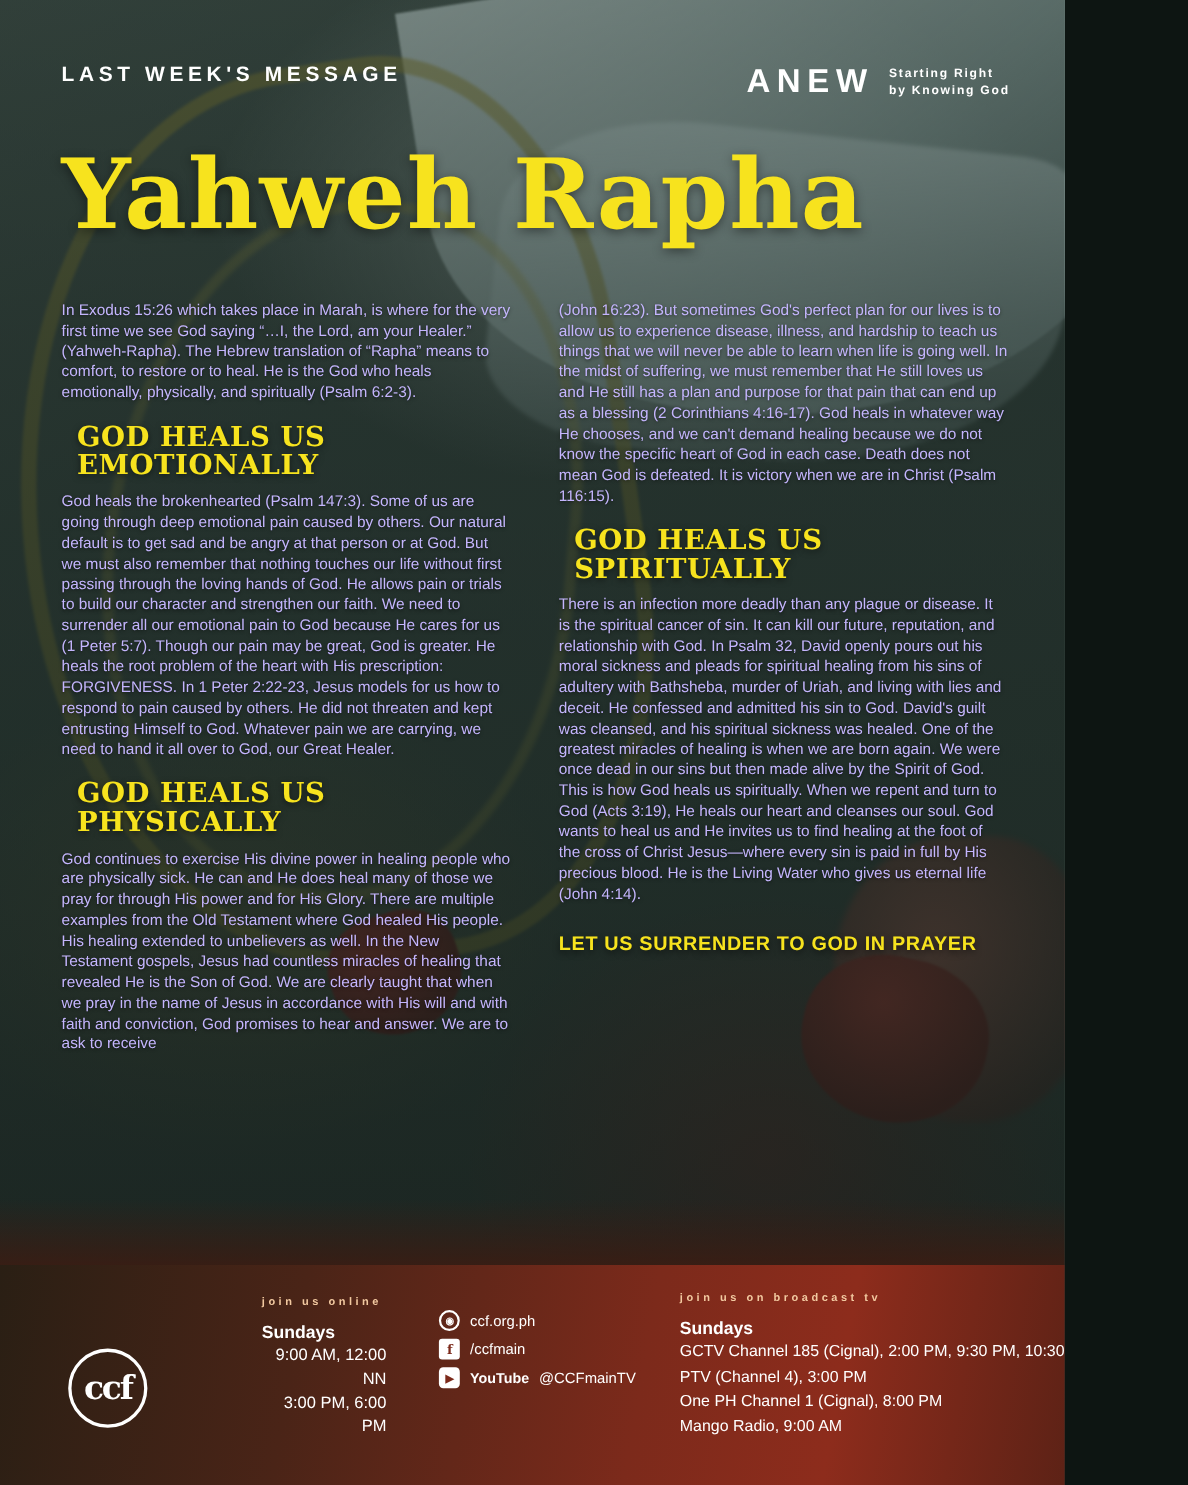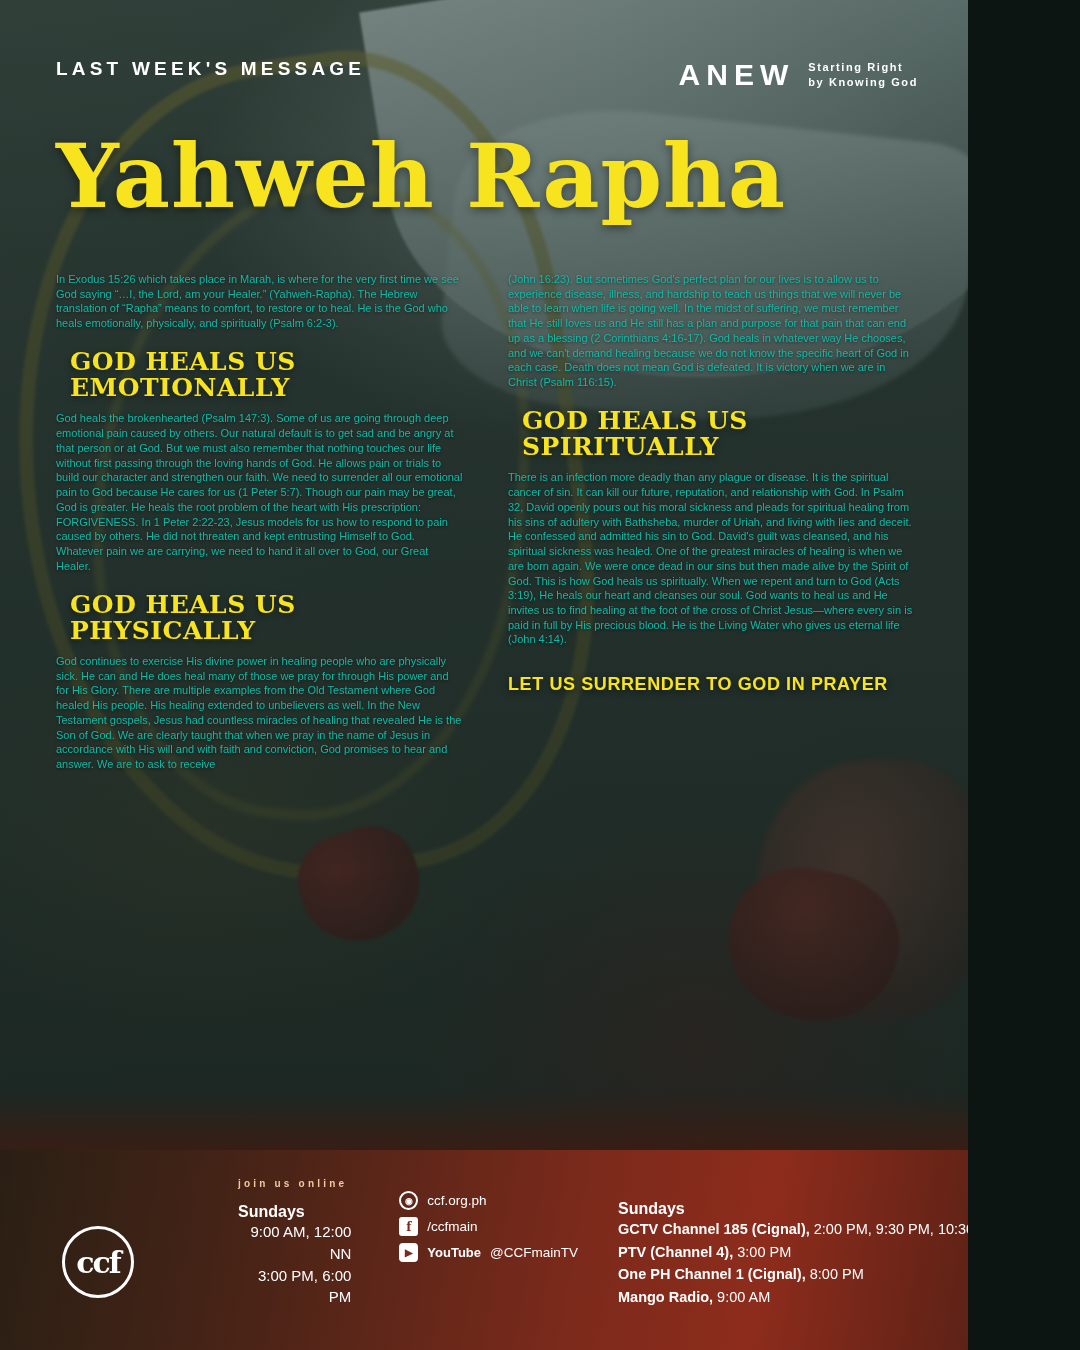--- a/index.html
+++ b/index.html
@@ -127,22 +127,22 @@
   }
 
   
   .cols {
     position: absolute;
     top: 272px; left: 56px; right: 52px;
     display: flex; gap: 44px;
   }
   .col { width: 466px; }
   p.body {
-    color: #14b8a6;
-    font-size: 11px;
+    color: #c4b5fd;
+    font-size: 14px;
     line-height: 1.34;
     margin-bottom: 18px;
     text-shadow: 0 1px 3px rgba(0,0,0,.5);
   }
   h2.sec {
     color: #f7e31e;
     font-family: "DejaVu Serif", serif;
     font-size: 25px;
     font-weight: bold;
     letter-spacing: .5px;
@@ -191,21 +191,21 @@
   .ic {
     width: 19px; height: 19px; border-radius: 3px;
     display: inline-flex; align-items: center; justify-content: center;
     font-size: 12px; font-weight: bold; color: #fff; flex: none;
   }
   .ic-globe { border: 2px solid #fff; border-radius: 50%; background: transparent; font-size: 9px; }
   .ic-fb { background: #ffffff; color: #7c2a1b; font-family: "DejaVu Serif", serif; }
   .ic-yt { background: #ffffff; color: #7c2a1b; border-radius: 4px; font-size: 10px; }
   .yt-label { font-weight: bold; font-size: 13px; }
   .bc-row { color: #ffffff; font-size: 14.5px; line-height: 1.55; }
-  .bc-row b { font-weight: bold; }
+  .bc-row b { font-weight: normal; }
 </style>
 </head>
 <body>
 
 <div class="page">
 
   <div class="bg"></div>
   <div class="mask-shape"></div>
   <div class="mask-shape2"></div>
   <div class="stetho-tube"></div>
@@ -286,20 +286,21 @@
           <div class="f-srow">
             <span class="ic ic-yt">▶</span>
             <span class="yt-label">YouTube</span>
             <span>@CCFmainTV</span>
           </div>
         </div>
       </div>
     </div>
 
     <div class="f-bcast">
+      <div class="f-head">join us on broadcast tv</div>
       <div class="f-sundays">Sundays</div>
       <div class="bc-row">
         <b>GCTV Channel 185 (Cignal),</b>
         <span>2:00 PM, 9:30 PM, 10:30 PM</span>
       </div>
       <div class="bc-row">
         <b>PTV (Channel 4),</b>
         <span>3:00 PM</span>
       </div>
       <div class="bc-row">

